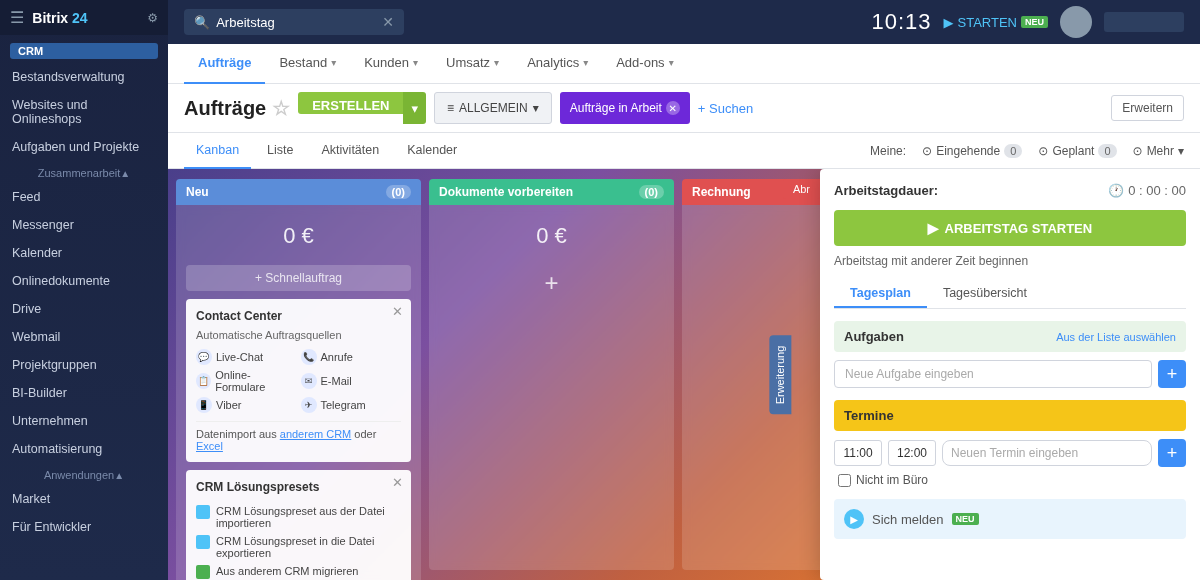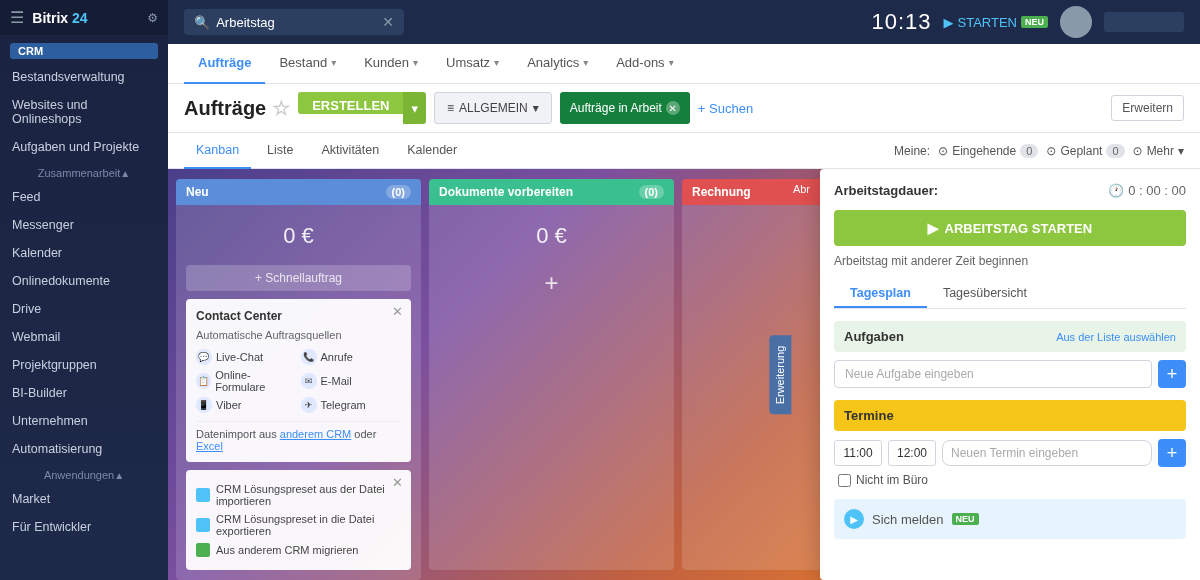--- a/index.html
+++ b/index.html
@@ -235,21 +235,21 @@
       font-size: 12px;
       cursor: pointer;
       display: flex;
       align-items: center;
       gap: 5px;
       height: 32px;
       color: #444;
     }
 
     .btn-view-tag {
-      background: #15803d;
+      background: #6d28d9;
       color: #fff;
       border: none;
       border-radius: 3px;
       padding: 5px 10px;
       font-size: 12px;
       cursor: pointer;
       display: flex;
       align-items: center;
       gap: 4px;
       height: 32px;
@@ -310,21 +310,21 @@
       border-bottom: 2px solid transparent;
     }
     .subtab.active {
       color: #3d8ef8;
       border-bottom: 2px solid #3d8ef8;
     }
 
     .meine-section {
       margin-left: auto;
       display: flex;
-      gap: 8px;
+      gap: 16px;
       font-size: 12px;
       color: #555;
     }
     .meine-badge {
       display: flex;
       align-items: center;
       gap: 4px;
     }
     .badge-count {
       background: #e0e3e8;
@@ -459,21 +459,21 @@
     .crm-loesung-popup {
       background: rgba(255,255,255,0.95);
       border-radius: 4px;
       padding: 10px;
       position: relative;
       font-size: 11px;
     }
     .crm-loesung-popup h4 { font-size: 12px; font-weight: 600; color: #333; margin-bottom: 8px; }
     .crm-item {
       display: flex;
-      align-items: center;
+      align-items: flex-start;
       gap: 6px;
       padding: 3px 0;
       font-size: 11px;
       color: #444;
       cursor: pointer;
     }
     .crm-dot { width: 14px; height: 14px; border-radius: 2px; background: #4fc3f7; flex-shrink: 0; }
     .crm-dot.green { background: #4caf50; }
 
     
@@ -943,20 +943,21 @@
           <div class="datenimport">
             <span>Datenimport aus </span>
             <a>anderem CRM</a>
             <span> oder </span>
             <a>Excel</a>
           </div>
         </div>
 
         <div class="crm-loesung-popup">
           <span class="kanban-popup-close">✕</span>
+          <h4>CRM Lösungspresets</h4>
           <div class="crm-item">
             <div class="crm-dot"></div>
             <span>CRM Lösungspreset aus der Datei importieren</span>
           </div>
           <div class="crm-item">
             <div class="crm-dot"></div>
             <span>CRM Lösungspreset in die Datei exportieren</span>
           </div>
           <div class="crm-item">
             <div class="crm-dot green"></div>

